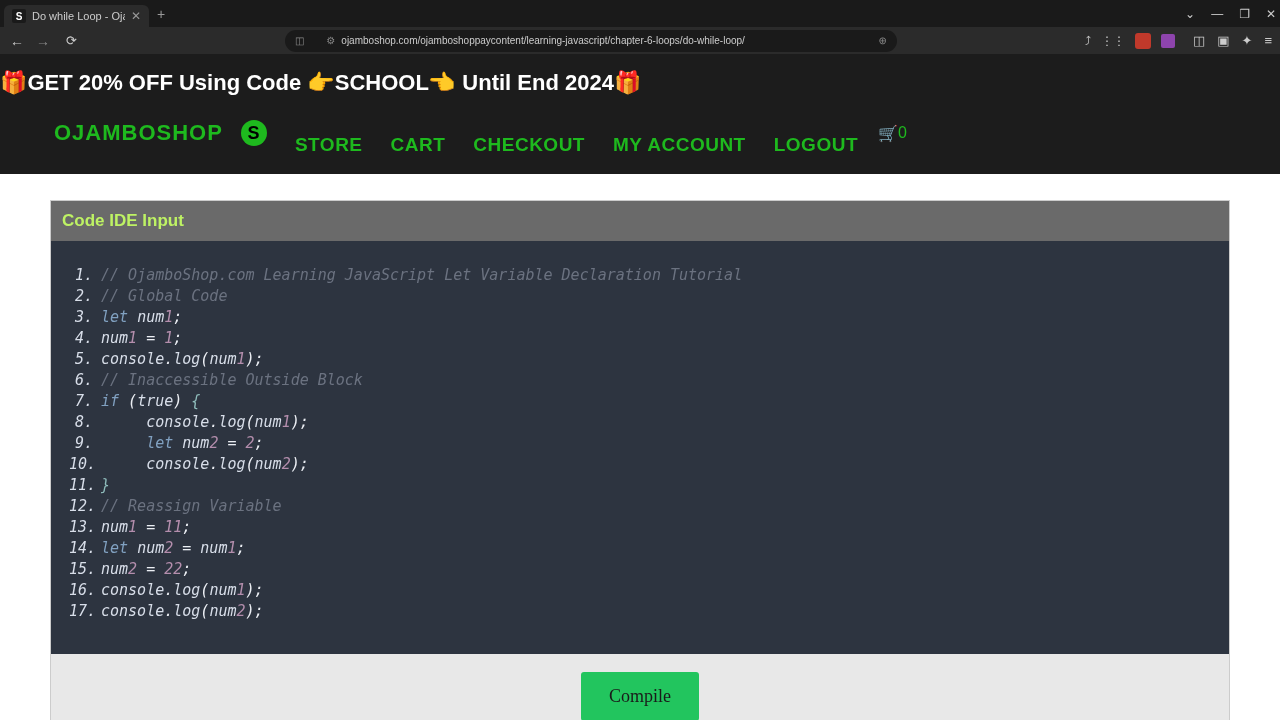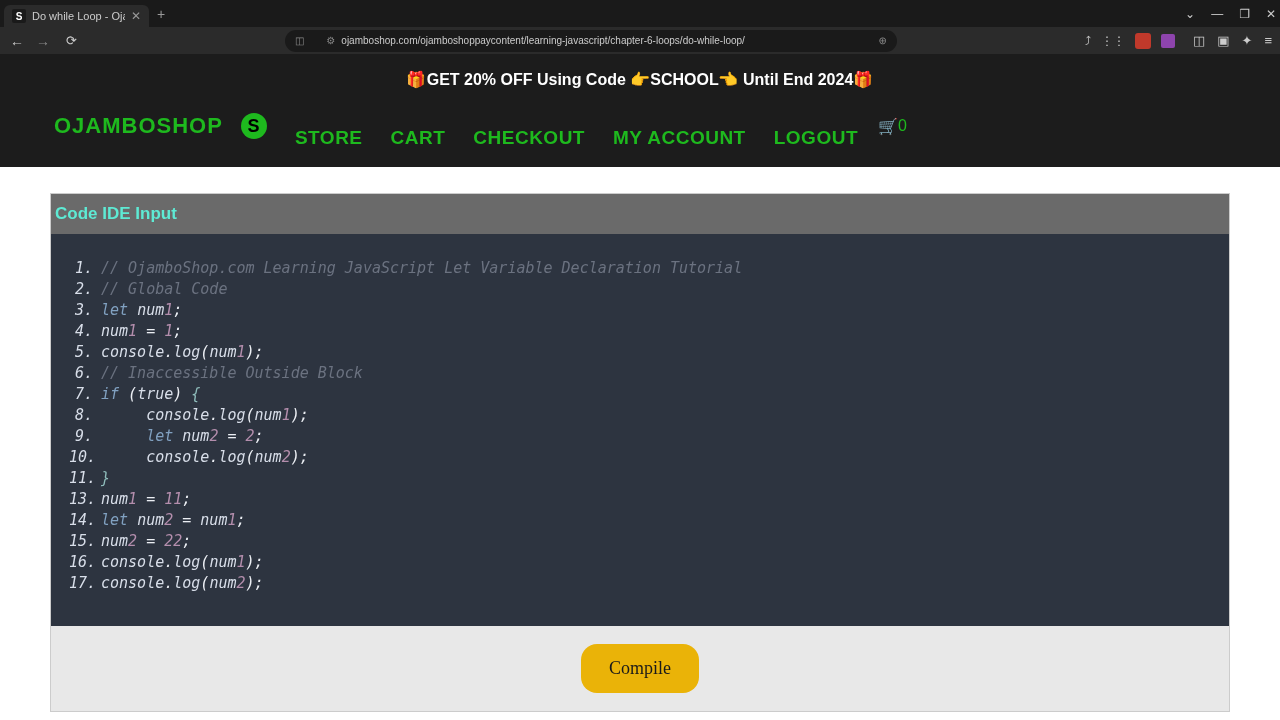--- a/index.html
+++ b/index.html
@@ -27,48 +27,48 @@
     .ext-badge { width: 16px; height: 16px; background: #c0392b; border-radius: 3px; }
     .ext-badge2 { width: 14px; height: 14px; background: #8e44ad; border-radius: 2px; }
     .right-icons { display: flex; gap: 12px; color: #ccc; margin-left: 10px; }
     .right-icons span { cursor: pointer; font-size: 13px; }
     
     
     .page { height: calc(720px - 54px); overflow-y: auto; background: #fff; position: relative; }
     .page-scroll { height: 100%; overflow-y: scroll; }
     
     .header-bar { background: #1c1c1c; padding: 12px 0; }
-    .promo { color: #fff; text-align: center; font-size: 16px; font-weight: bold; padding: 4px 0 14px; }
+    .promo { color: #fff; font-size: 22px; font-weight: bold; padding: 4px 0 14px; }
     .nav { display: flex; align-items: center; gap: 28px; padding: 0 54px 6px; }
     .logo { color: #1eb91e; font-size: 22px; font-weight: 900; letter-spacing: 1px; display: flex; align-items: center; gap: 18px; }
     .logo-s { background: #1eb91e; color: #000; width: 26px; height: 26px; border-radius: 50%; display: flex; align-items: center; justify-content: center; font-size: 18px; font-weight: 900; }
     .nav-link { color: #1eb91e; font-size: 19px; font-weight: 900; text-decoration: none; letter-spacing: 0.5px; margin-top: 24px; }
     .cart-icon { color: #1eb91e; font-size: 16px; display: flex; align-items: center; margin-left: -8px; }
     
     .content { padding: 26px 50px 0; }
     
     .panel { border: 1px solid #ccc; }
-    .panel-header { background: #6a6a6a; color: #5eead4; padding: 10px 4px; font-size: 17px; font-weight: bold; }
+    .panel-header { background: #6a6a6a; color: #bef264; padding: 10px 11px; font-size: 17px; font-weight: bold; }
     .code-area { background: #2d3440; padding: 24px 18px 32px; font-family: 'Consolas', 'Monaco', monospace; font-size: 15px; line-height: 21px; font-style: italic; }
     .code-line { display: flex; }
     .line-num { color: #d8dee9; width: 32px; text-align: right; padding-right: 8px; flex-shrink: 0; }
     .line-content { color: #d8dee9; white-space: pre; }
     .c-comment { color: #6b7280; }
     .c-keyword { color: #81a1c1; font-style: italic; }
     .c-var { color: #d8dee9; font-style: italic; }
     .c-num { color: #b48ead; }
     .c-obj { color: #d8dee9; font-style: italic; }
     .c-method { color: #d8dee9; font-style: italic; }
     .c-paren { color: #eceff4; }
     .c-punct { color: #eceff4; }
     .c-brace { color: #8fbcbb; }
     .c-bool { color: #d8dee9; font-style: italic; }
     
     .compile-section { background: #e8e8e8; padding: 18px 0; text-align: center; }
-    .compile-btn { background: #eab308; color: #1a1a1a; border: none; padding: 14px 28px; font-size: 18px; font-family: Georgia, serif; cursor: pointer; border-radius: 16px; }
+    .compile-btn { background: #22c55e; color: #1a1a1a; border: none; padding: 14px 28px; font-size: 18px; font-family: Georgia, serif; cursor: pointer; border-radius: 3px; }
     
     
     .page-scroll::-webkit-scrollbar { width: 12px; }
     .page-scroll::-webkit-scrollbar-track { background: #f0f0f0; }
     .page-scroll::-webkit-scrollbar-thumb { background: #888; border-radius: 0; }
   </style>
 </head>
 <body>
 
 <div class="titlebar">
@@ -174,20 +174,24 @@
             </div>
             <div class="code-line">
               <span class="line-num">10.</span>
               <span class="line-content"><span>     </span><span class="c-obj">console</span><span class="c-punct">.</span><span class="c-method">log</span><span class="c-paren">(</span><span class="c-var">num</span><span class="c-num">2</span><span class="c-paren">)</span><span class="c-punct">;</span></span>
             </div>
             <div class="code-line">
               <span class="line-num">11.</span>
               <span class="line-content"><span class="c-brace">}</span></span>
             </div>
             <div class="code-line">
+              <span class="line-num">12.</span>
+              <span class="line-content"><span class="c-comment">// Reassign Variable</span></span>
+            </div>
+            <div class="code-line">
               <span class="line-num">13.</span>
               <span class="line-content"><span class="c-var">num</span><span class="c-num">1</span><span class="c-punct"> = </span><span class="c-num">11</span><span class="c-punct">;</span></span>
             </div>
             <div class="code-line">
               <span class="line-num">14.</span>
               <span class="line-content"><span class="c-keyword">let</span><span> </span><span class="c-var">num</span><span class="c-num">2</span><span class="c-punct"> = </span><span class="c-var">num</span><span class="c-num">1</span><span class="c-punct">;</span></span>
             </div>
             <div class="code-line">
               <span class="line-num">15.</span>
               <span class="line-content"><span class="c-var">num</span><span class="c-num">2</span><span class="c-punct"> = </span><span class="c-num">22</span><span class="c-punct">;</span></span>

